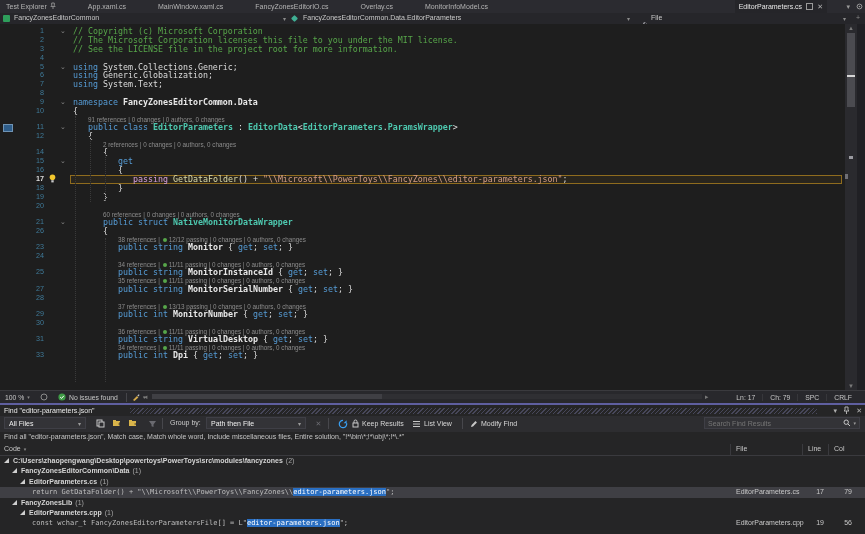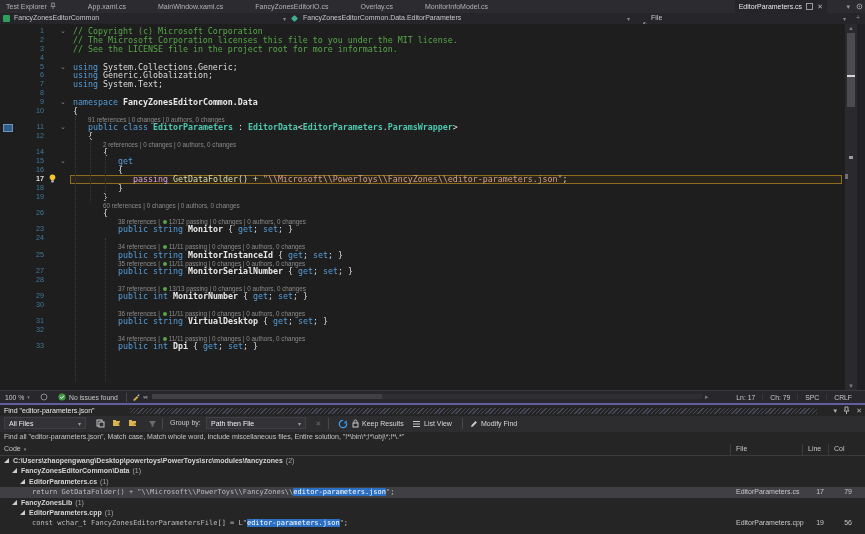--- a/index.html
+++ b/index.html
@@ -163,24 +163,26 @@
         </div>
         <div class="row"><span class="gut-margin"></span><span class="gut-num">14</span><span class="gut-bulb"></span><span class="gut-fold"></span><span class="line-body" style="padding-left: 33px;"><span class="tok-p">{</span></span></div>
         <div class="row"><span class="gut-margin"></span><span class="gut-num">15</span><span class="gut-bulb"></span><span class="gut-fold">⌄</span><span class="line-body" style="padding-left: 48px;"><span class="tok-k">get</span></span></div>
         <div class="row"><span class="gut-margin"></span><span class="gut-num">16</span><span class="gut-bulb"></span><span class="gut-fold"></span><span class="line-body" style="padding-left: 48px;"><span class="tok-p">{</span></span></div>
         <div class="row curnum"><span class="gut-margin"></span><span class="gut-num">17</span><span class="gut-bulb"><span><svg width="7" height="9" viewBox="0 0 7 9">
                 <circle cx="3.5" cy="3.2" r="2.8" fill="#f2c72e"></circle>
                 <rect x="2.3" y="6.2" width="2.4" height="2.2" fill="#c8c8c8"></rect>
               </svg></span></span><span class="gut-fold"></span><span class="line-body cur" style="padding-left: 63px;"><span class="tok-kc">passing</span><span class="tok-p"> </span><span class="tok-m">GetDataFolder</span><span class="tok-p">() + </span><span class="tok-s">"\\Microsoft\\PowerToys\\FancyZones\\editor-parameters.json"</span><span class="tok-p">;</span></span></div>
         <div class="row"><span class="gut-margin"></span><span class="gut-num">18</span><span class="gut-bulb"></span><span class="gut-fold"></span><span class="line-body" style="padding-left: 48px;"><span class="tok-p">}</span></span></div>
         <div class="row"><span class="gut-margin"></span><span class="gut-num">19</span><span class="gut-bulb"></span><span class="gut-fold"></span><span class="line-body" style="padding-left: 33px;"><span class="tok-p">}</span></span></div>
+        <div class="row"><span class="gut-margin"></span><span class="gut-num">20</span><span class="gut-bulb"></span><span class="gut-fold"></span><span class="line-body" style="padding-left: 33px;"></span></div>
         <div class="lens-row">
           <span style="width: 70px; flex: 0 0 auto;"></span>
           <span style="padding-left: 33px;"><span>60 references | 0 changes | 0 authors, 0 changes</span></span>
         </div>
+        <div class="row"><span class="gut-margin"></span><span class="gut-num">21</span><span class="gut-bulb"></span><span class="gut-fold">⌄</span><span class="line-body" style="padding-left: 33px;"><span class="tok-k">public</span><span class="tok-p"> </span><span class="tok-k">struct</span><span class="tok-p"> </span><span class="tok-t">NativeMonitorDataWrapper</span></span></div>
         <div class="row"><span class="gut-margin"></span><span class="gut-num">26</span><span class="gut-bulb"></span><span class="gut-fold"></span><span class="line-body" style="padding-left: 33px;"><span class="tok-p">{</span></span></div>
         <div class="lens-row">
           <span style="width: 70px; flex: 0 0 auto;"></span>
           <span style="padding-left: 48px;"><span>38 references | </span><span class="lens-dot"></span><span>12/12 passing</span><span> | 0 changes | 0 authors, 0 changes</span></span>
         </div>
         <div class="row"><span class="gut-margin"></span><span class="gut-num">23</span><span class="gut-bulb"></span><span class="gut-fold"></span><span class="line-body" style="padding-left: 48px;"><span class="tok-k">public</span><span class="tok-p"> </span><span class="tok-k">string</span><span class="tok-p"> </span><span class="tok-pn">Monitor</span><span class="tok-p"> { </span><span class="tok-k">get</span><span class="tok-p">; </span><span class="tok-k">set</span><span class="tok-p">; }</span></span></div>
         <div class="row"><span class="gut-margin"></span><span class="gut-num">24</span><span class="gut-bulb"></span><span class="gut-fold"></span><span class="line-body" style="padding-left: 48px;"></span></div>
         <div class="lens-row">
           <span style="width: 70px; flex: 0 0 auto;"></span>
           <span style="padding-left: 48px;"><span>34 references | </span><span class="lens-dot"></span><span>11/11 passing</span><span> | 0 changes | 0 authors, 0 changes</span></span>
@@ -196,21 +198,20 @@
           <span style="width: 70px; flex: 0 0 auto;"></span>
           <span style="padding-left: 48px;"><span>37 references | </span><span class="lens-dot"></span><span>13/13 passing</span><span> | 0 changes | 0 authors, 0 changes</span></span>
         </div>
         <div class="row"><span class="gut-margin"></span><span class="gut-num">29</span><span class="gut-bulb"></span><span class="gut-fold"></span><span class="line-body" style="padding-left: 48px;"><span class="tok-k">public</span><span class="tok-p"> </span><span class="tok-k">int</span><span class="tok-p"> </span><span class="tok-pn">MonitorNumber</span><span class="tok-p"> { </span><span class="tok-k">get</span><span class="tok-p">; </span><span class="tok-k">set</span><span class="tok-p">; }</span></span></div>
         <div class="row"><span class="gut-margin"></span><span class="gut-num">30</span><span class="gut-bulb"></span><span class="gut-fold"></span><span class="line-body" style="padding-left: 48px;"></span></div>
         <div class="lens-row">
           <span style="width: 70px; flex: 0 0 auto;"></span>
           <span style="padding-left: 48px;"><span>36 references | </span><span class="lens-dot"></span><span>11/11 passing</span><span> | 0 changes | 0 authors, 0 changes</span></span>
         </div>
         <div class="row"><span class="gut-margin"></span><span class="gut-num">31</span><span class="gut-bulb"></span><span class="gut-fold"></span><span class="line-body" style="padding-left: 48px;"><span class="tok-k">public</span><span class="tok-p"> </span><span class="tok-k">string</span><span class="tok-p"> </span><span class="tok-pn">VirtualDesktop</span><span class="tok-p"> { </span><span class="tok-k">get</span><span class="tok-p">; </span><span class="tok-k">set</span><span class="tok-p">; }</span></span></div>
-        <div class="row"><span class="gut-margin"></span><span class="gut-num">32</span><span class="gut-bulb"></span><span class="gut-fold"></span><span class="line-body" style="padding-left: 48px;"></span></div>
         <div class="lens-row">
           <span style="width: 70px; flex: 0 0 auto;"></span>
           <span style="padding-left: 48px;"><span>34 references | </span><span class="lens-dot"></span><span>11/11 passing</span><span> | 0 changes | 0 authors, 0 changes</span></span>
         </div>
         <div class="row"><span class="gut-margin"></span><span class="gut-num">33</span><span class="gut-bulb"></span><span class="gut-fold"></span><span class="line-body" style="padding-left: 48px;"><span class="tok-k">public</span><span class="tok-p"> </span><span class="tok-k">int</span><span class="tok-p"> </span><span class="tok-pn">Dpi</span><span class="tok-p"> { </span><span class="tok-k">get</span><span class="tok-p">; </span><span class="tok-k">set</span><span class="tok-p">; }</span></span></div>
       </div>
     <div class="guide" style="left:75px;top:92px;height:266px;"></div>
     <div class="guide" style="left:90px;top:112px;height:66px;"></div>
     <div class="guide" style="left:105px;top:130px;height:46px;"></div>
     <div class="guide" style="left:105px;top:214px;height:144px;"></div>
@@ -340,20 +341,30 @@
           </svg>
         <span>List View</span>
       </div>
       <div class="tsep" style="left:462px;"></div>
       <div class="tbtn-text" style="left:470px;">
         <svg width="8" height="8" viewBox="0 0 8 8">
             <path d="M1 7l.6-2L5.5 1l1.4 1.4L3 6.4z" fill="#c8c8c8"></path>
           </svg>
         <span>Modify Find</span>
       </div>
+      <div id="find-search">
+        <input type="text" placeholder="Search Find Results" style="">
+        <span style="padding:0 3px;display:flex;align-items:center;gap:2px;">
+          <svg width="8" height="8" viewBox="0 0 8 8">
+              <circle cx="3.2" cy="3.2" r="2.2" fill="none" stroke="#c8c8c8" stroke-width="1"></circle>
+              <path d="M4.8 4.8L7 7" stroke="#c8c8c8" stroke-width="1"></path>
+            </svg>
+          <span style="color:#9a9a9a;font-size:5px;">▾</span>
+        </span>
+      </div>
     </div>
 
     <div id="find-summary">Find all "editor-parameters.json", Match case, Match whole word, Include miscellaneous files, Entire solution, "!*\bin\*;!*\obj\*;!*\.*"</div>
 
     <div id="find-header">
       <span class="hl" style="left:4px;display:flex;align-items:center;gap:3px;">
         <span>Code</span>
         <span style="color:#8a8a8a;font-size:5px;">▾</span>
       </span>
       <span class="colsep" style="left:730px;"></span>

